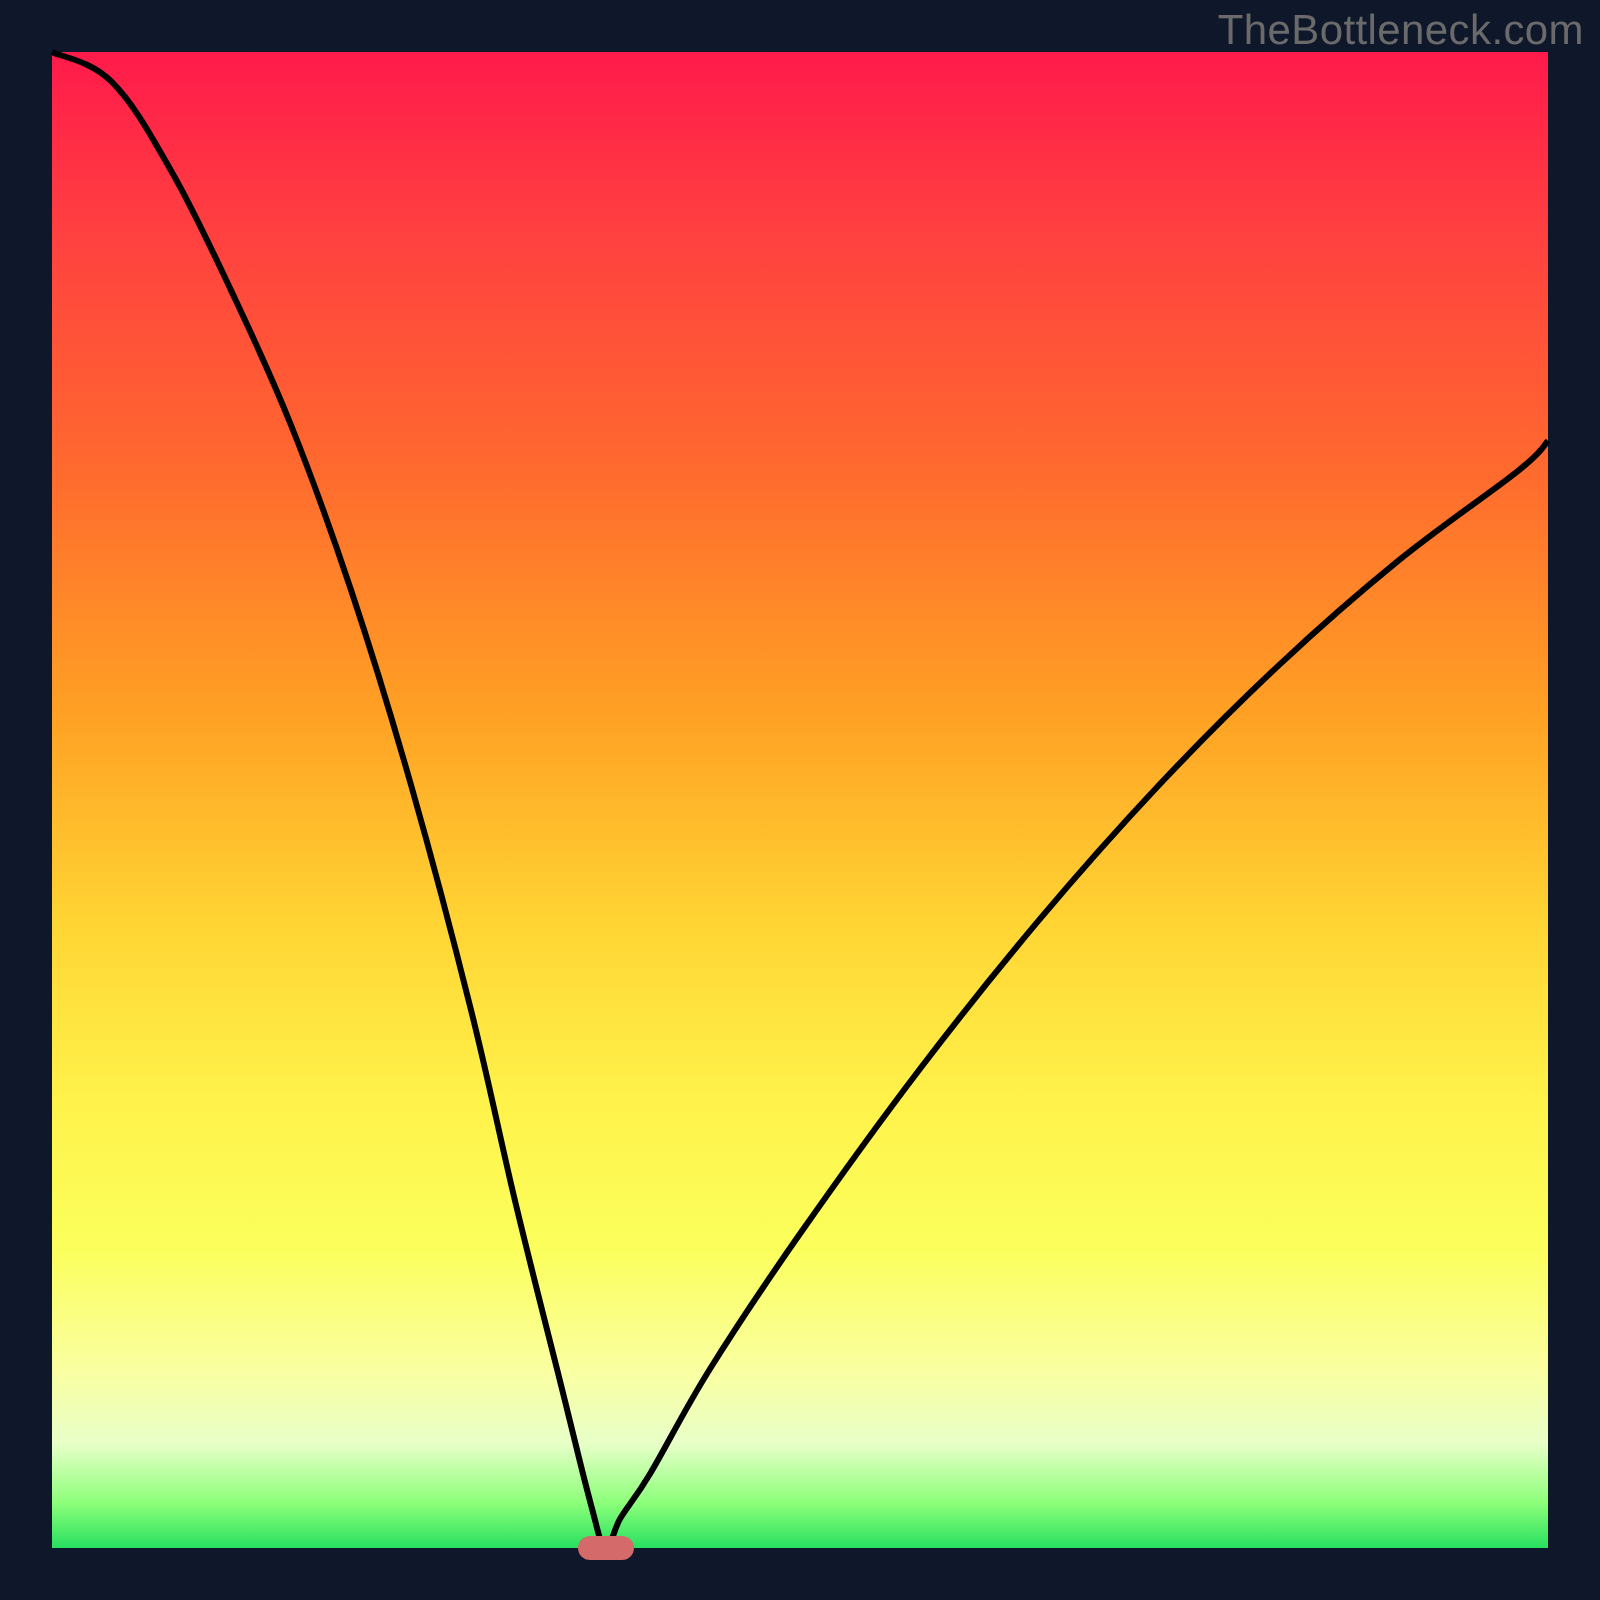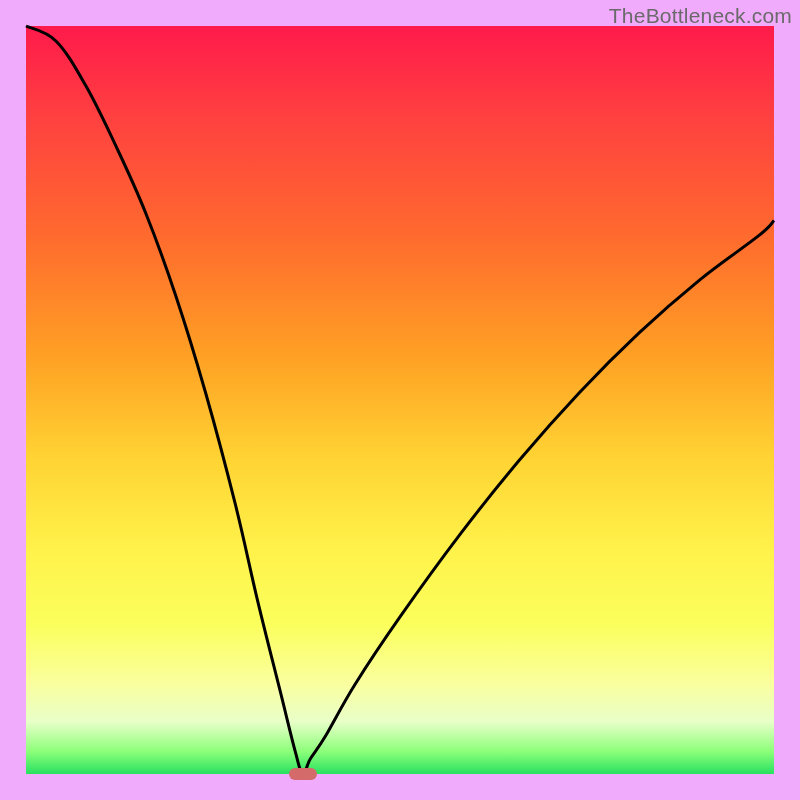--- a/index.html
+++ b/index.html
@@ -8,21 +8,21 @@
     width: 800px;
     height: 800px;
     overflow: hidden;
     background: #000;
     font-family: Arial, Helvetica, sans-serif;
   }
   .frame {
     position: relative;
     width: 800px;
     height: 800px;
-    background: #f0abfc;
+    background: #0f172a;
   }
   .plot {
     position: absolute;
     left: 26px;
     top: 26px;
     width: 748px;
     height: 748px;
     background: linear-gradient(
       to bottom,
       #ff1a4b 0%,

